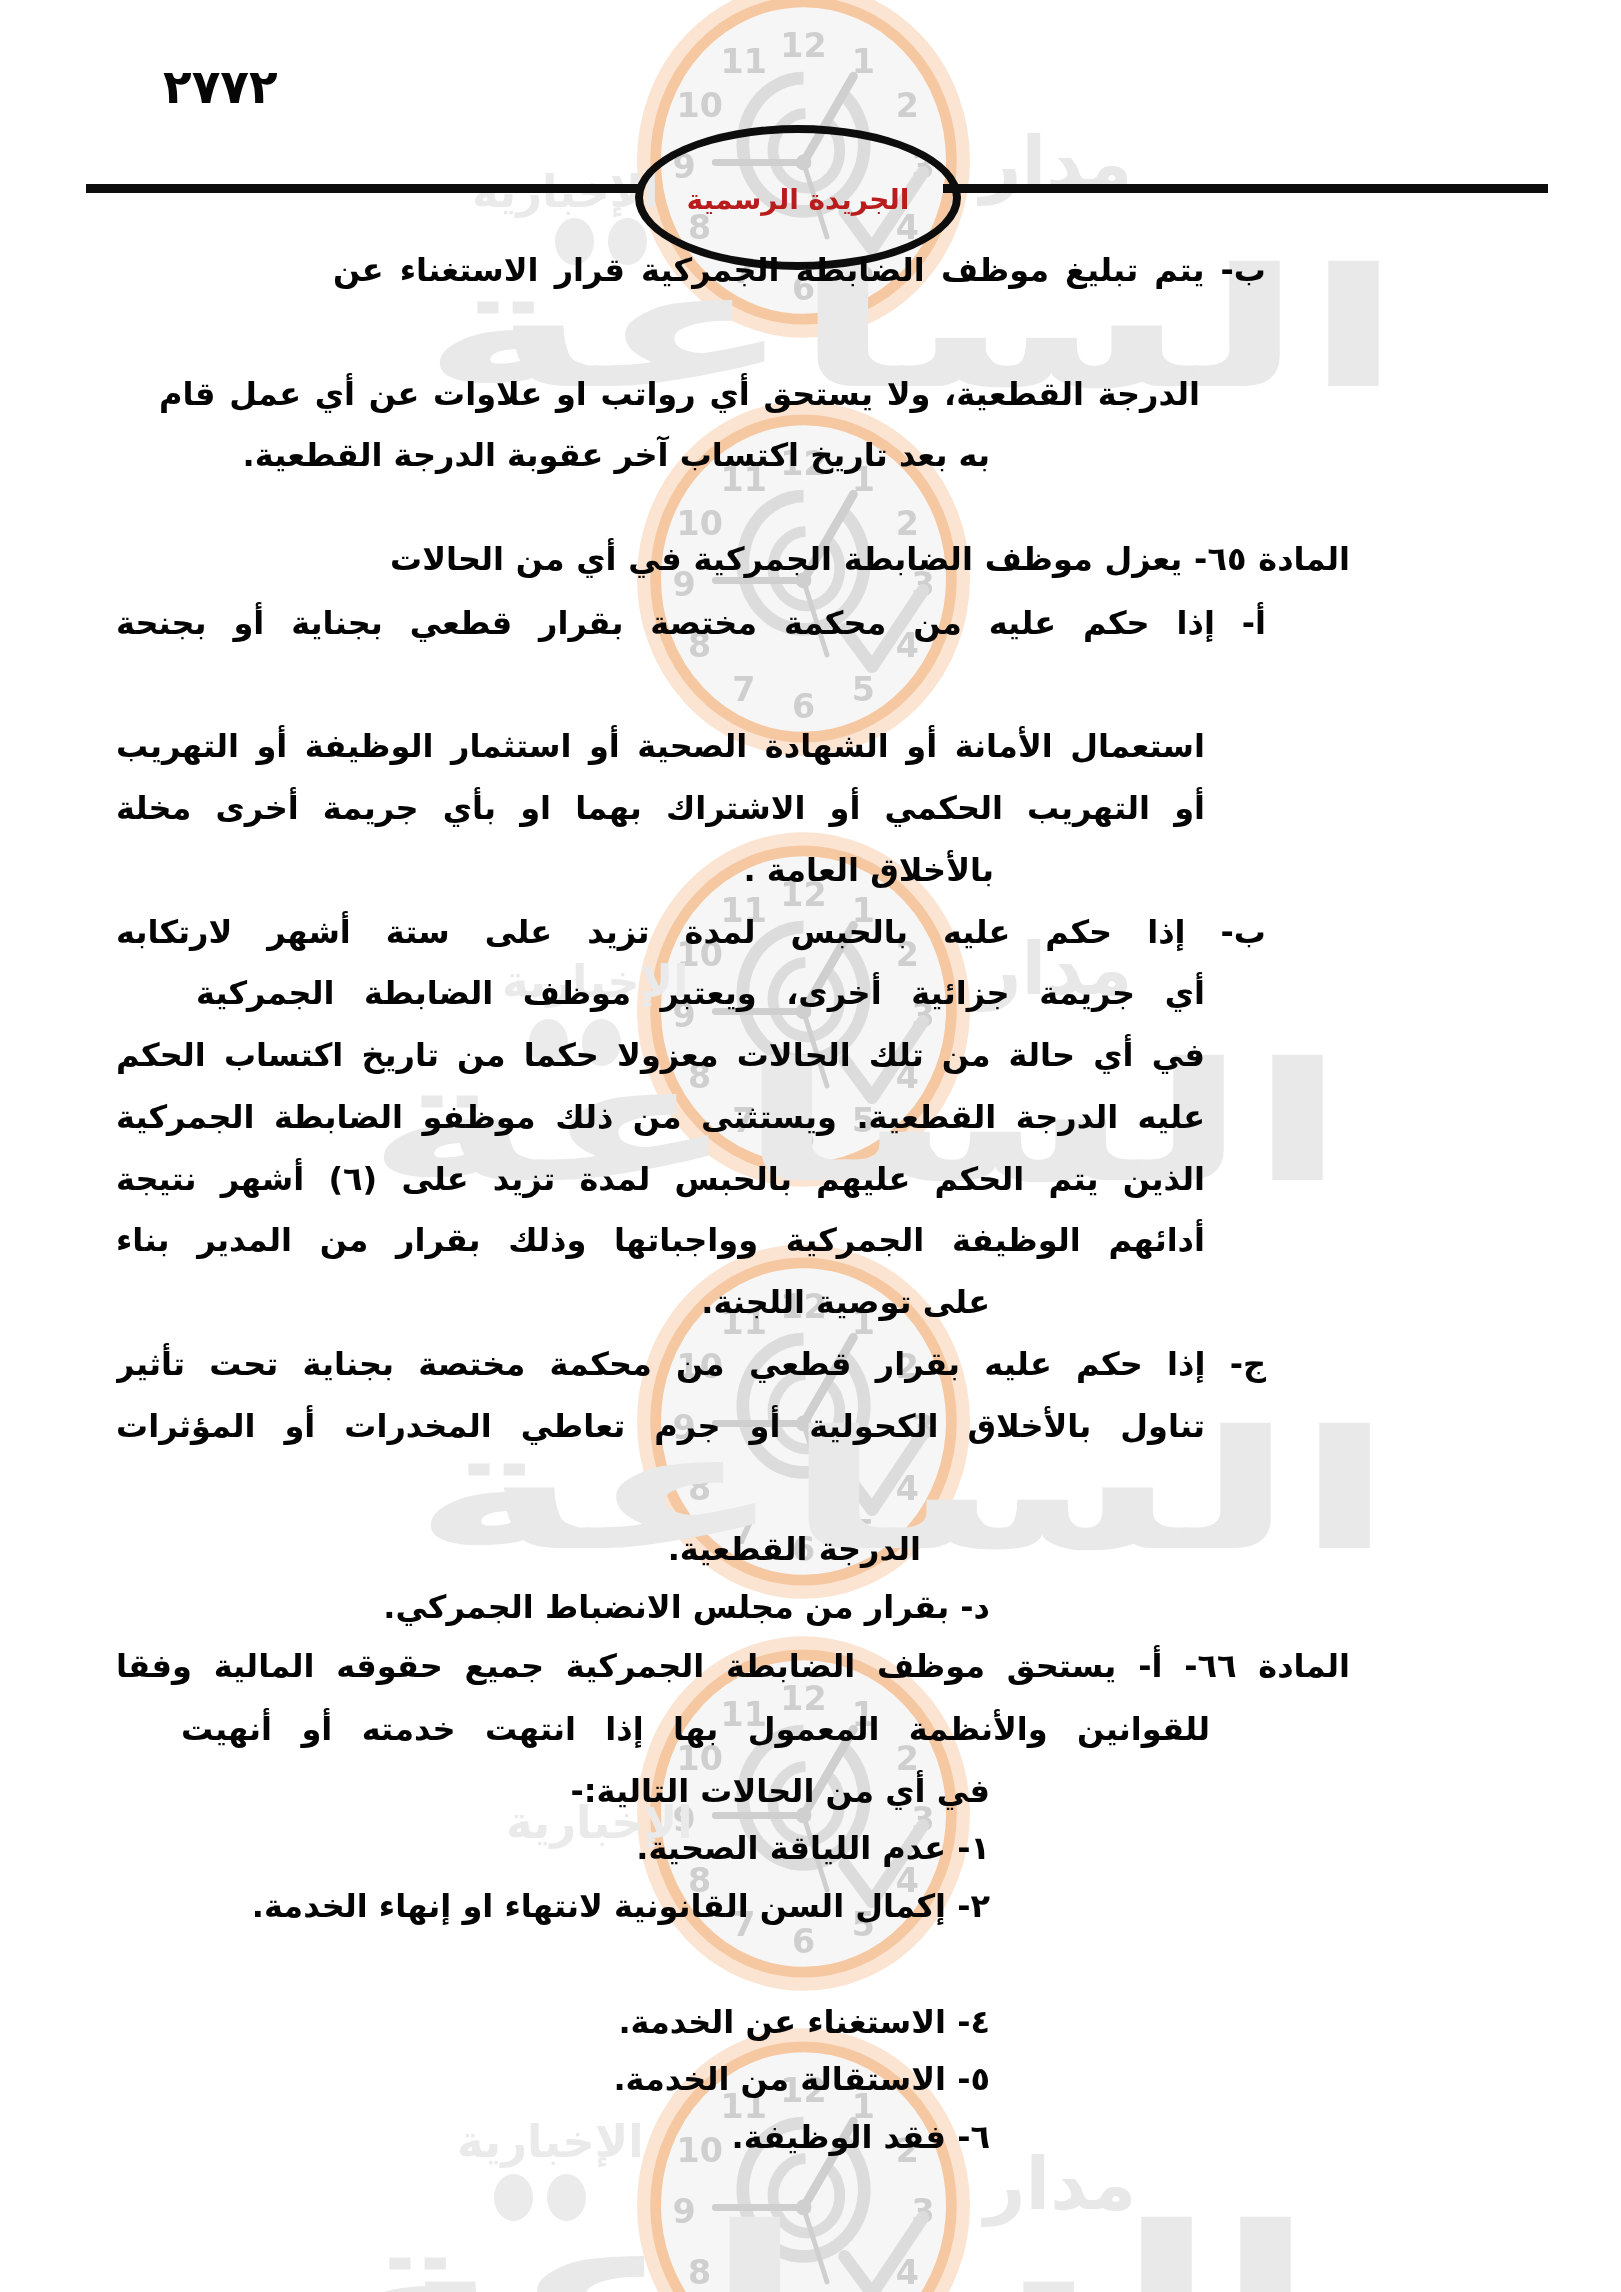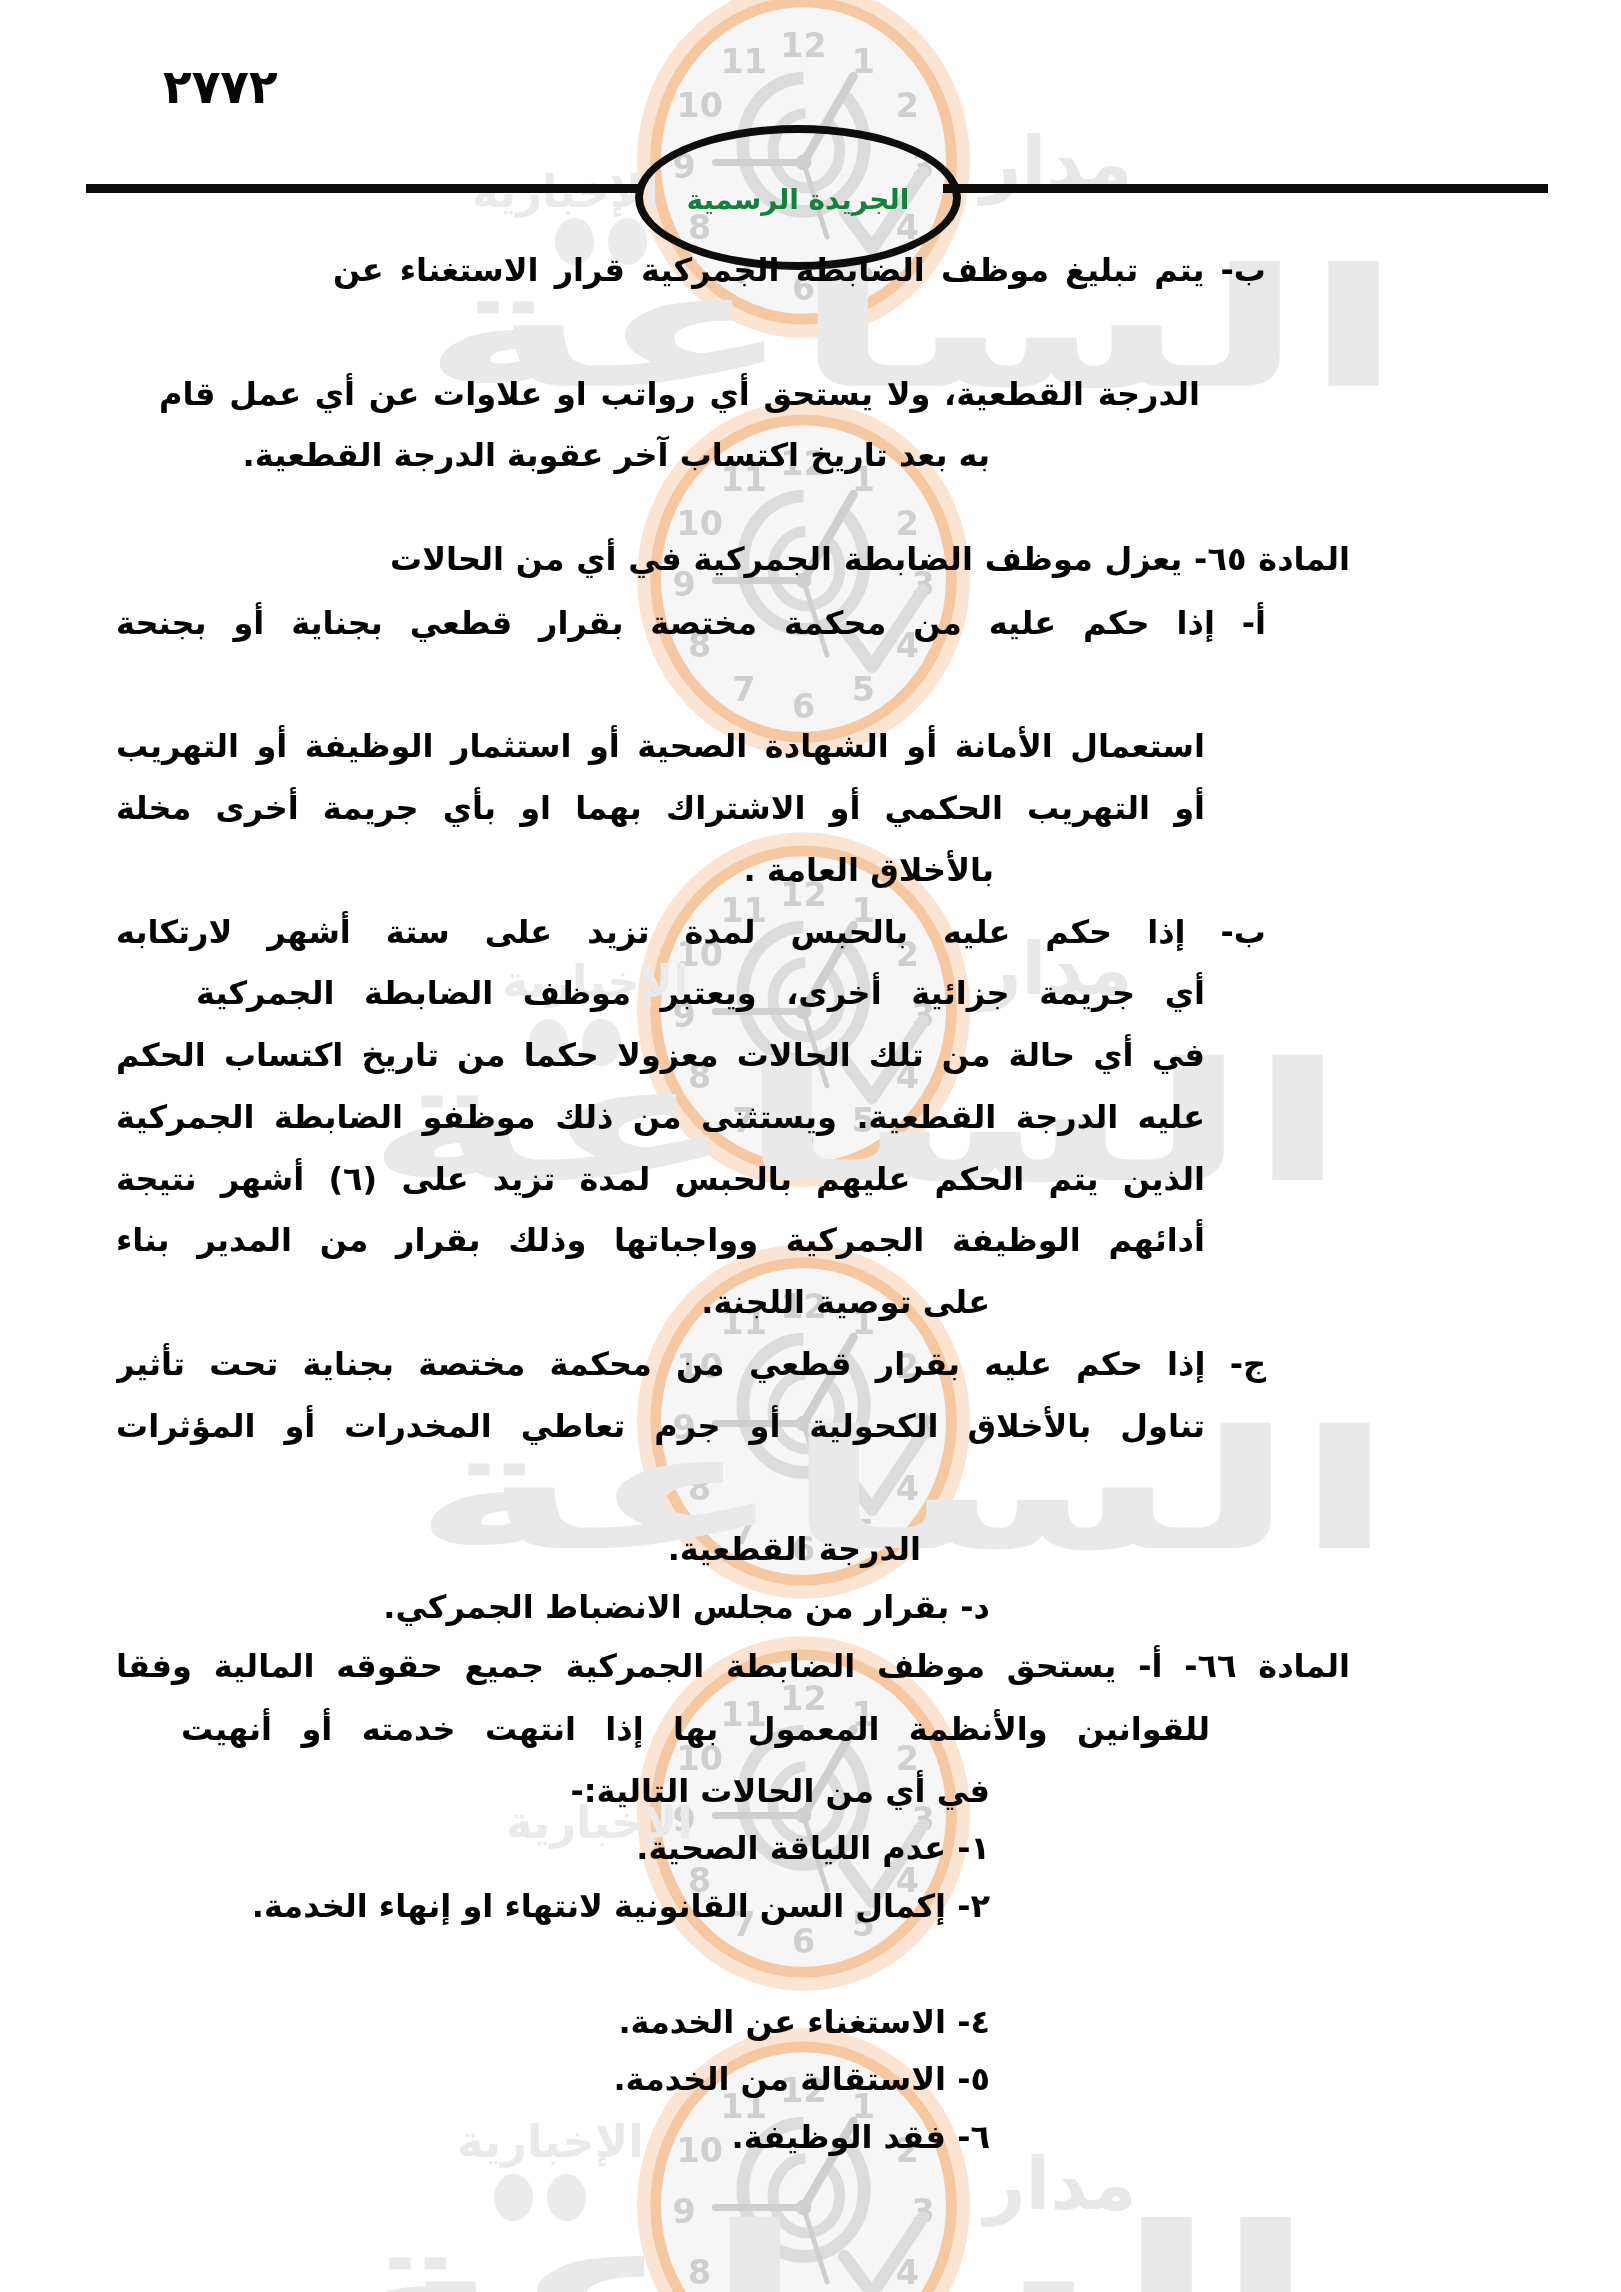--- a/index.html
+++ b/index.html
@@ -39,21 +39,21 @@
   }
   .rule.left  { left: 86px;  width: 555px; }
   .rule.right { left: 943px; right: 73px; }
   .gazette-ellipse {
     position: absolute; left: 635px; top: 125px; width: 310px; height: 129px;
     border: 8.8px solid #0d0d0d; border-radius: 50%;
     z-index: 2; display: flex; align-items: center; justify-content: center;
     background: transparent;
   }
   .gazette-ellipse span {
-    font-size: 28px; font-weight: bold; color: #15803d; direction: rtl;
+    font-size: 28px; font-weight: bold; color: #b91c1c; direction: rtl;
     padding-top: 3.9px;
   }
   
   .ln {
     position: absolute; z-index: 2;
     direction: rtl; text-align: right;
     font-weight: bold; font-size: 32px; line-height: 51px; height: 55px;
     color: #050505; white-space: nowrap;
   }
   .ln.j {

